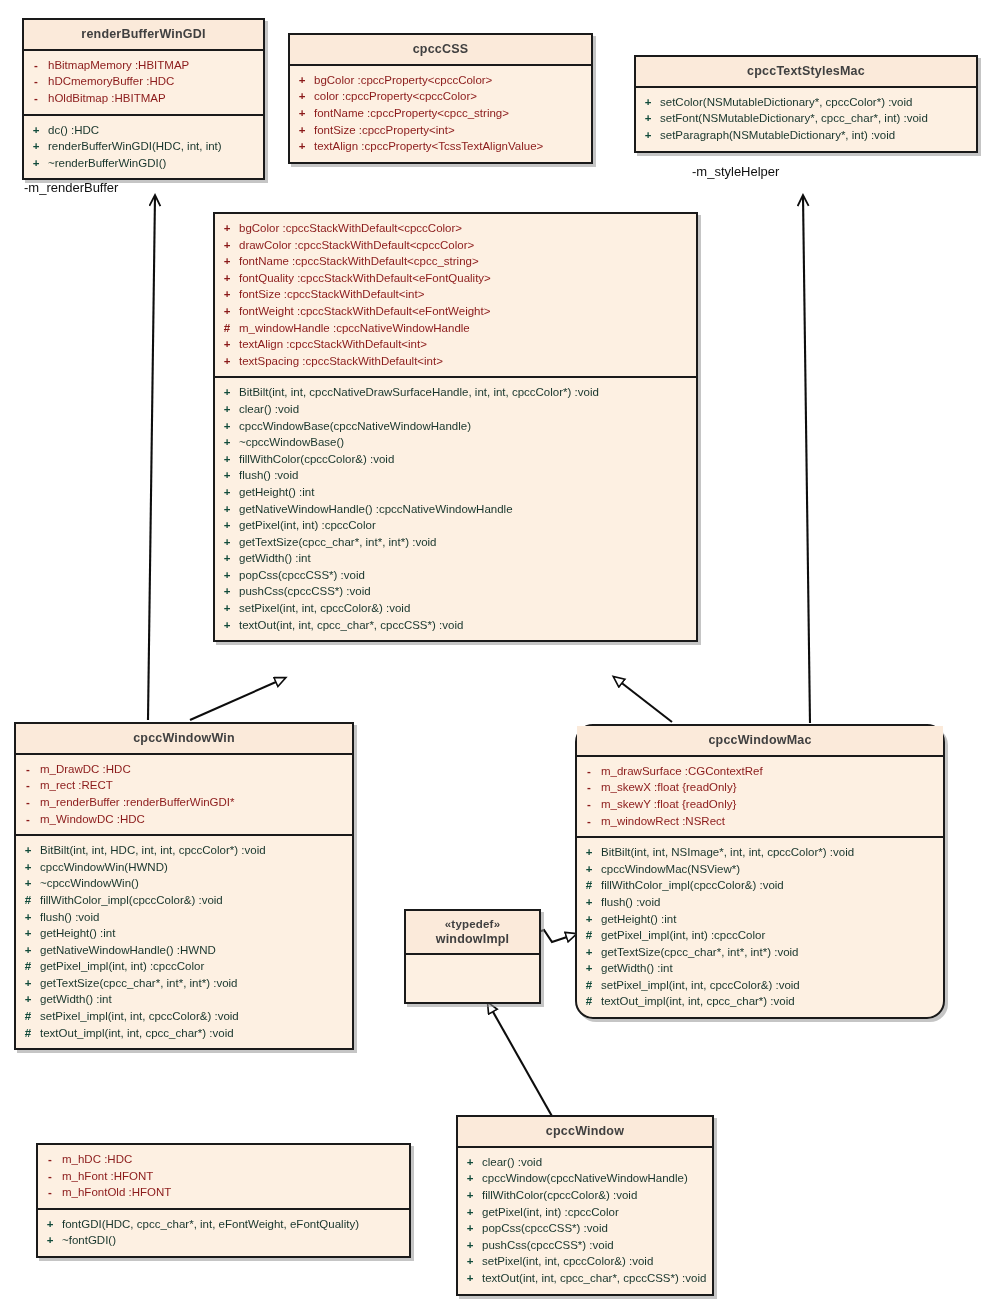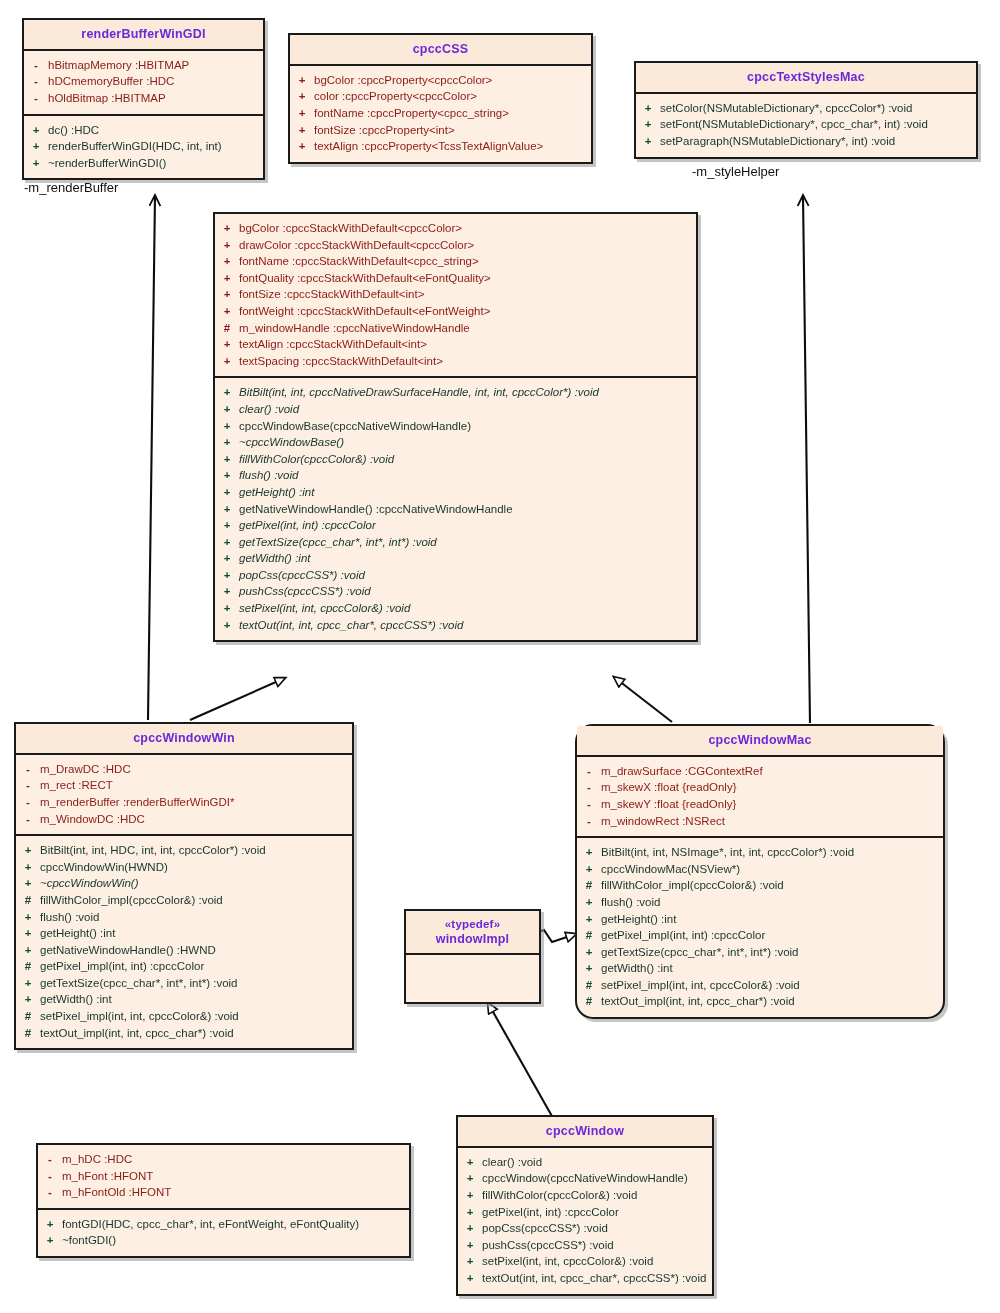--- a/index.html
+++ b/index.html
@@ -29,21 +29,21 @@
     box-sizing: border-box;
     background: #fdf0e2;
     border: 2px solid #1a1a1a;
     box-shadow: 3px 3px 0 rgba(150,150,150,0.55);
     z-index: 5;
   }
   .uml-title {
     text-align: center;
     font-weight: bold;
     font-size: 12.5px;
-    color: #6d28d9;
+    color: #404040;
     padding: 7px 4px 7px 4px;
     border-bottom: 2px solid #1a1a1a;
     letter-spacing: .2px;
     line-height: 1.18;
     background: #fbeada;
   }
   .uml-title .stereo {
     display: block;
     font-weight: bold;
     font-size: 11.5px;
@@ -71,21 +71,21 @@
     flex: 0 0 20px;
     text-align: center;
     font-weight: bold;
     font-size: 11.5px;
   }
   .member.attr .vis { color: #8b1a1a; }
   .member.attr .sig { color: #8b1a1a; text-align: center; }
   .member.op .vis { color: #114b3b; }
   .member.op .sig { color: #17352c; }
   .sig { padding-left: 2px; }
-  .sig.italic { font-style: italic; }
+  .sig.italic { }
   .edge-label {
     position: absolute;
     font-size: 13px;
     color: #101010;
     white-space: nowrap;
     z-index: 6;
   }
 </style>
 </head>
 <body>
@@ -180,21 +180,21 @@
           <span class="vis">+</span>
           <span class="sig">fontSize  :cpccProperty&lt;int&gt;</span>
         </div>
       <div class="member attr">
           <span class="vis">+</span>
           <span class="sig">textAlign  :cpccProperty&lt;TcssTextAlignValue&gt;</span>
         </div>
     </div>
   </div>
 
-  <div class="uml-class" style="left:634px; top:61px; width:344px;">
+  <div class="uml-class" style="left:634px; top:55px; width:344px;">
     <div class="uml-title">cpccTextStylesMac</div>
     <div class="uml-compartment">
       <div class="member op">
           <span class="vis">+</span>
           <span class="sig">setColor(NSMutableDictionary*, cpccColor*)  :void</span>
         </div>
       <div class="member op">
           <span class="vis">+</span>
           <span class="sig">setFont(NSMutableDictionary*, cpcc_char*, int)  :void</span>
         </div>

